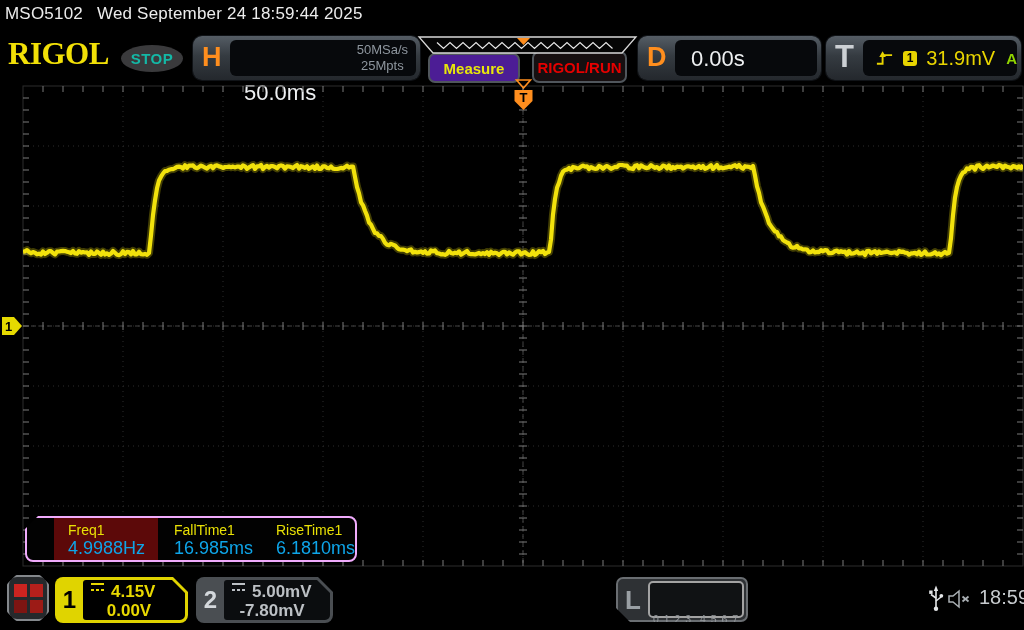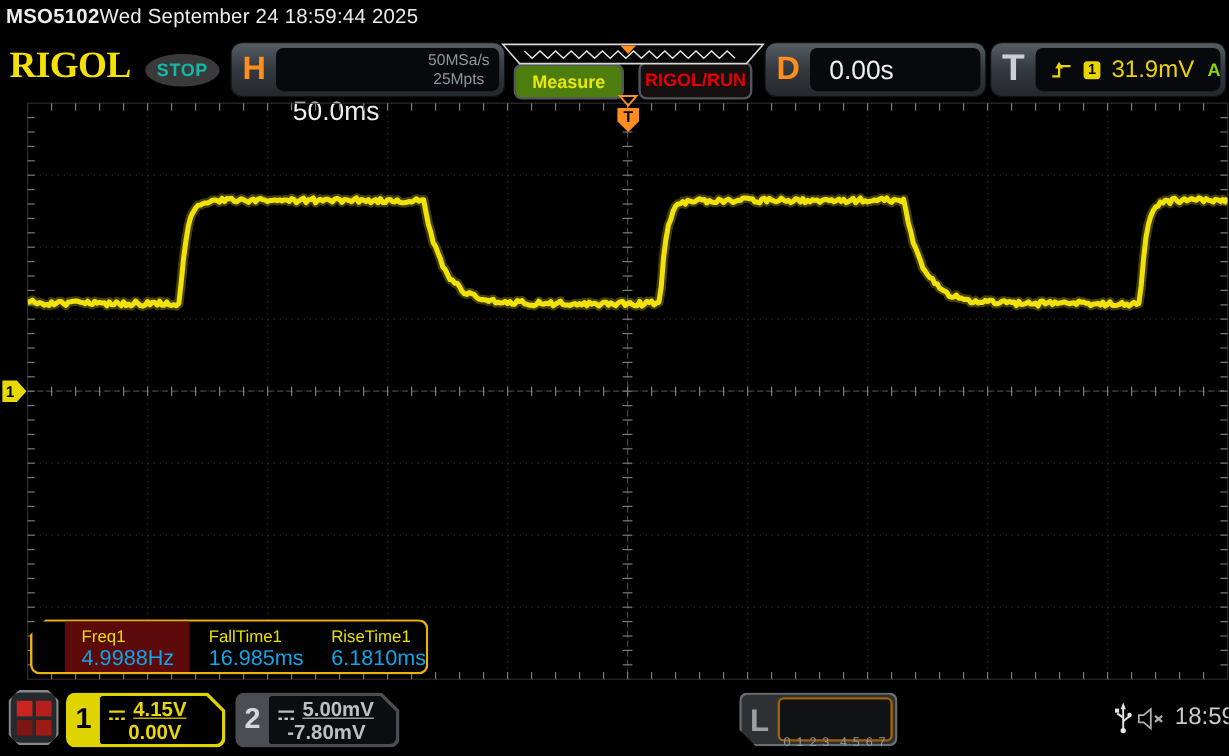--- a/index.html
+++ b/index.html
@@ -1,20 +1,20 @@
 <!DOCTYPE html>
 <html><head>
 <meta charset="utf-8">
 <style>
   html,body{margin:0;padding:0;background:#000;}
   #screen{position:relative;width:1024px;height:630px;background:#000;overflow:hidden;
           font-family:"Liberation Sans",sans-serif;-webkit-font-smoothing:antialiased;}
   
   #titlebar{position:absolute;left:5px;top:4px;color:#ececec;font-size:17px;letter-spacing:.2px;}
-  #titlebar .model{margin-right:0;font-weight:bold;}
+  #titlebar .model{margin-right:14px;}
   
   .logo{position:absolute;left:8px;top:36px;font-family:"Liberation Serif",serif;font-weight:700;
         font-size:31px;color:#f2e007;letter-spacing:-.5px;}
   .stop-badge{position:absolute;left:121px;top:45px;width:62px;height:27px;background:#3a3a3c;
         border-radius:50%;display:flex;align-items:center;justify-content:center;
         color:#14b8a6;font-weight:700;font-size:15px;letter-spacing:.5px;}
   .hwbox{position:absolute;top:36px;height:44px;border-radius:9px;
         background:linear-gradient(180deg,#555d65 0%,#353b41 45%,#24282d 100%);
         box-shadow:0 0 0 1px #101317;}
   .hwletter{position:absolute;left:9px;top:6px;font-weight:700;font-size:27px;color:#ff8e1e;}
@@ -24,61 +24,61 @@
   #hbox .rates{position:absolute;right:8px;top:2px;text-align:center;color:#8e969e;font-size:13px;line-height:16px;}
   #dbox{left:638px;width:183px;}
   #dbox .dval{position:absolute;left:16px;top:6px;color:#eef0f2;font-size:22px;}
   #tbox{left:826px;width:195px;}
   #tbox .hwletter{font-size:31px;color:#ccd0d4;top:3px;}
   #tbox .hwinner{display:flex;align-items:center;gap:9px;padding-left:12px;}
   .trig-src{width:15px;height:15px;background:#e8d400;border-radius:3px;color:#000;font-weight:700;
         font-size:12px;display:flex;align-items:center;justify-content:center;}
   .trig-level{color:#e8d400;font-size:20px;}
   .trig-mode{color:#90d400;font-weight:700;font-size:15px;margin-left:2px;}
-  .hdr-btn{position:absolute;border:2px solid #50565c;border-radius:7px;background:#4d7c0f;
+  .hdr-btn{position:absolute;border:2px solid #50565c;border-radius:7px;background:#4c1d95;
         display:flex;align-items:center;justify-content:center;font-weight:700;font-size:15px;}
   #measure-btn{left:428px;top:53px;width:88px;height:26px;color:#e8e80a;}
   #stoprun-btn{left:532px;top:51px;width:91px;height:28px;color:#e60000;background:#160f10;}
   
   #meas-panel{position:absolute;left:25px;top:516px;width:332px;height:46px;background:#020202;
-        border:2px solid #eab308;border-radius:8px;z-index:3;display:flex;padding-left:27px;box-sizing:border-box;
+        border:2px solid #f0abfc;border-radius:8px;z-index:3;display:flex;padding-left:27px;box-sizing:border-box;
         clip-path:polygon(13px 0,100% 0,100% 100%,0 100%,0 13px);gap:12px;}
   .meas-col{padding:4px 0 0 14px;box-sizing:border-box;}
   .meas-col .mname{color:#e8e005;font-size:14px;line-height:17px;}
   .meas-col .mval{color:#0ea5e9;font-size:18px;line-height:18px;}
   .meas-col.hl{background:#5c0909;width:105px;}
   .meas-col.c2{width:91px;padding-left:4px;}
   .meas-col.c3{padding-left:4px;}
   
   #grid-icon{position:absolute;left:7px;top:575px;width:42px;height:46px;background:#26292c;
         border:2px solid #84888c;border-radius:10px;box-sizing:border-box;
         clip-path:polygon(9px 0,calc(100% - 9px) 0,100% 9px,100% calc(100% - 9px),calc(100% - 9px) 100%,9px 100%,0 calc(100% - 9px),0 9px);
         display:flex;align-items:center;justify-content:center;}
   #grid-icon .cells{width:29px;height:29px;display:grid;grid-template-columns:13px 13px;grid-template-rows:13px 13px;gap:3px;}
   #grid-icon .cells i{display:block;}
   .chanbox{position:absolute;top:577px;height:46px;border-radius:8px;
         clip-path:polygon(0 0,calc(100% - 15px) 0,100% 15px,100% 100%,0 100%);}
   .chanbox .tab{position:absolute;left:0;top:0;bottom:0;width:29px;display:flex;align-items:center;
         justify-content:center;font-weight:700;font-size:24px;}
   .chanbox .inner{position:absolute;left:28px;top:3px;right:3px;bottom:3px;border-radius:3px 0 5px 3px;
         clip-path:polygon(0 0,calc(100% - 13px) 0,100% 13px,100% 100%,0 100%);font-weight:700;font-size:17px;}
-  .chanbox .row1{display:flex;align-items:flex-end;gap:5px;margin:2px 0 0 7px;text-decoration:underline;}
+  .chanbox .row1{display:flex;align-items:flex-start;gap:5px;margin:2px 0 0 7px;}
   .chanbox .row2{text-align:center;margin-right:10px;line-height:18px;}
   #ch1{left:55px;width:133px;background:#e0d400;}
   #ch1 .tab{color:#000;}
   #ch1 .inner{background:#000;color:#e8d800;}
   #ch2{left:196px;width:137px;background:#4a4e52;}
   #ch2 .tab{color:#d4d8dc;}
   #ch2 .inner{background:#0b0d0f;color:#bcc0c4;}
   #lbox{position:absolute;left:616px;top:577px;width:132px;height:45px;background:#2e3134;
         border:2px solid #6a6e72;border-radius:7px;box-sizing:border-box;
         clip-path:polygon(0 0,100% 0,100% 100%,14px 100%,0 calc(100% - 14px));}
   #lbox .ltab{position:absolute;left:7px;top:6px;font-weight:700;font-size:26px;color:#9aa0a4;}
   #lbox .ldigits{position:absolute;left:30px;top:2px;right:2px;bottom:2px;background:#101214;
-        border:2px solid #a16207;border-radius:5px;color:#94989c;font-size:10.5px;line-height:13px;
+        border:2px solid #a3a3a3;border-radius:5px;color:#94989c;font-size:10.5px;line-height:13px;
         white-space:pre;text-align:center;padding-top:4px;box-sizing:border-box;letter-spacing:1px;}
   #usb-icon{position:absolute;left:928px;top:584px;}
   #mute-icon{position:absolute;left:948px;top:589px;}
   #clock{position:absolute;left:979px;top:586px;color:#c6cacd;font-size:20px;}
   svg text{font-family:"Liberation Sans",sans-serif;}
 </style>
 </head>
 <body>
 
 <div id="screen">

